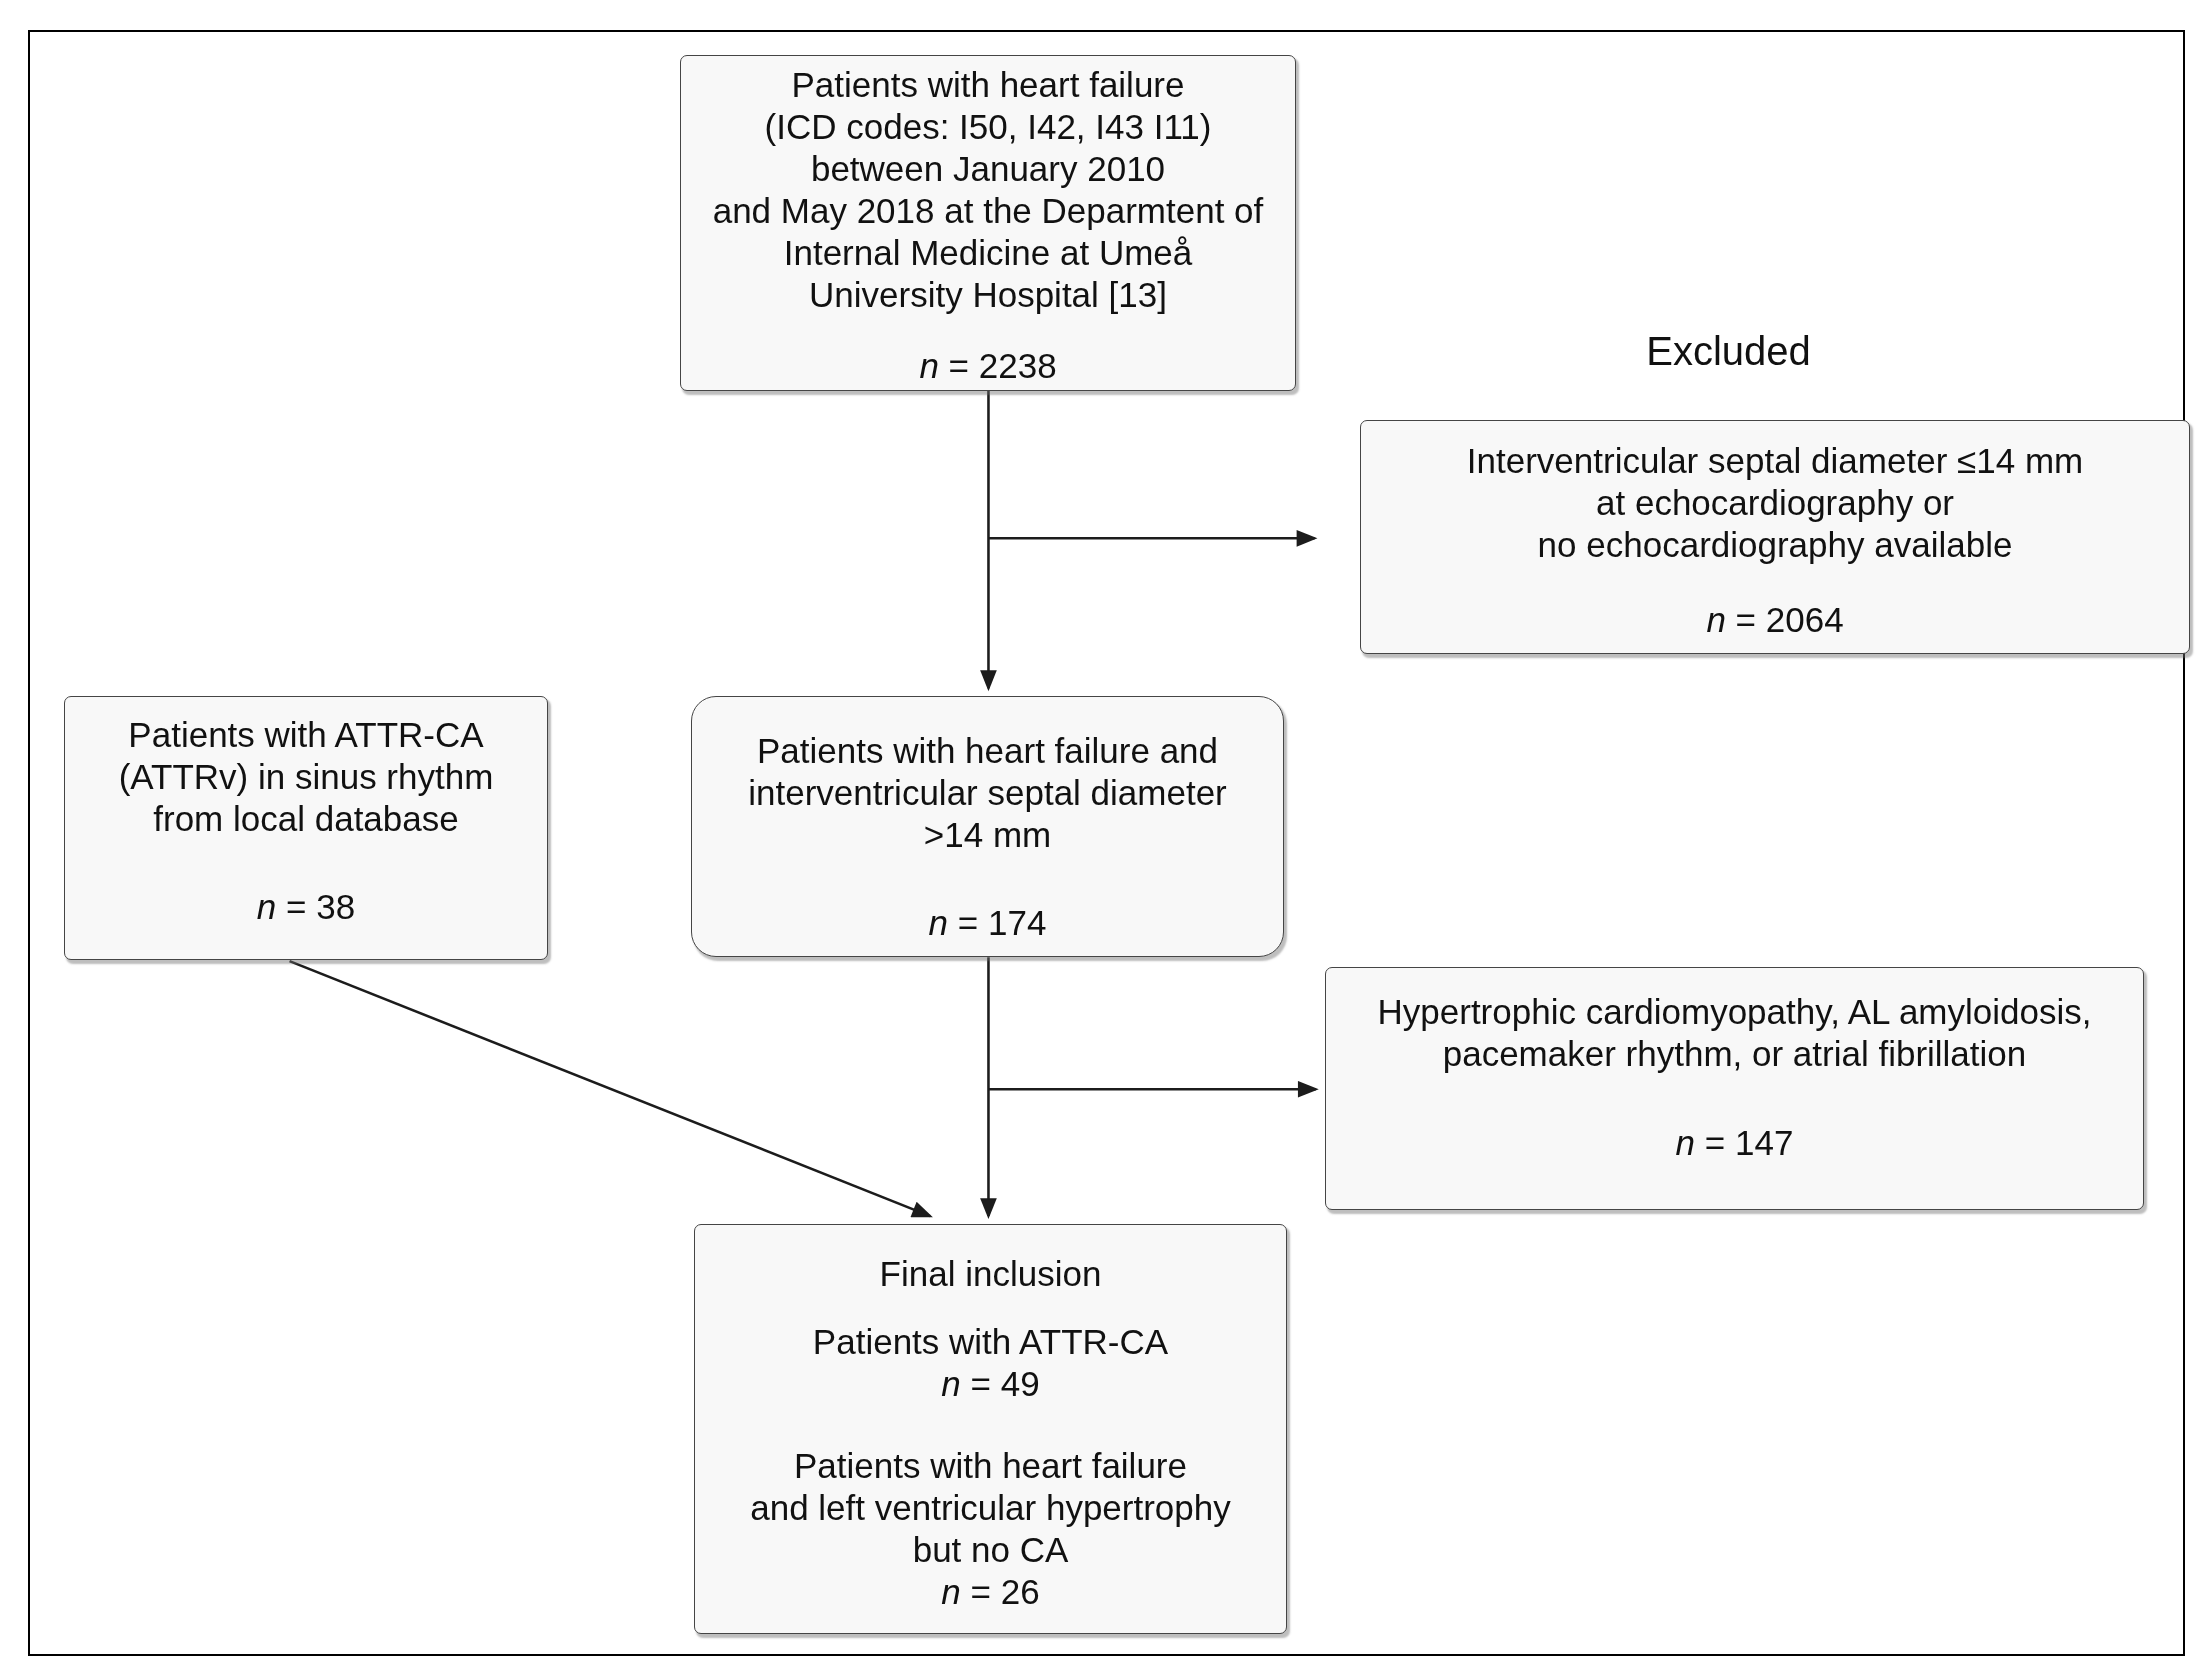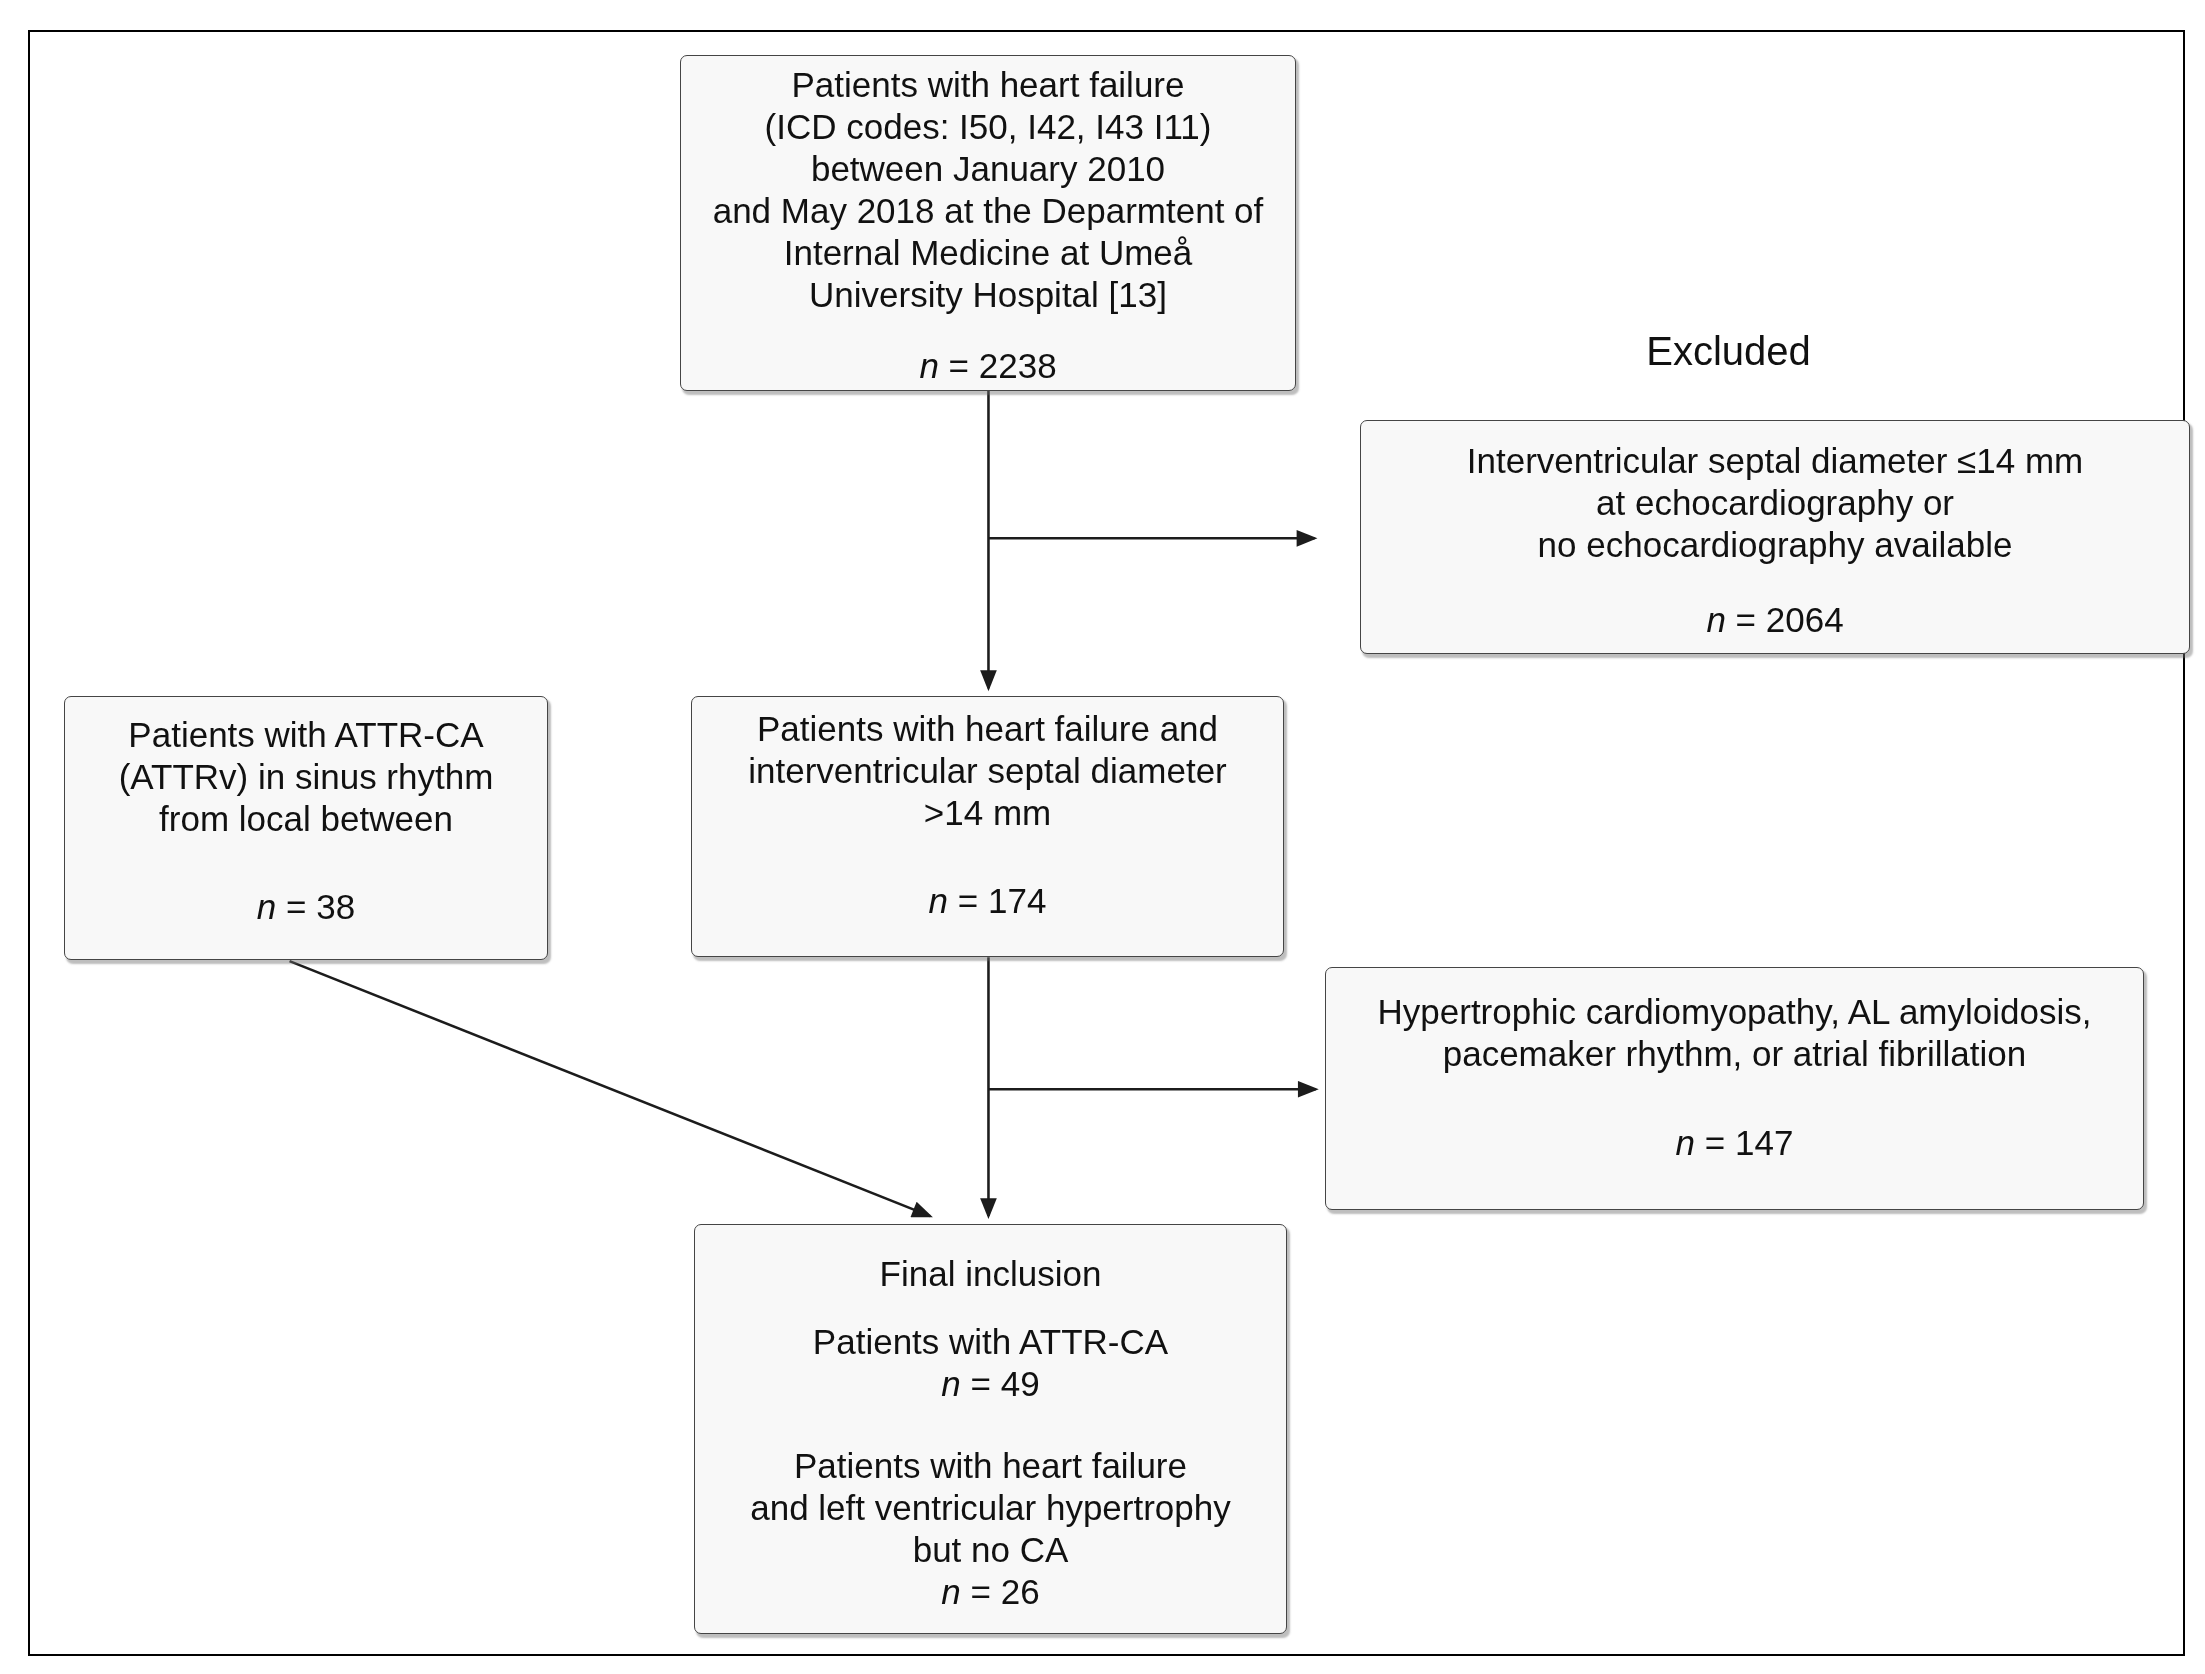--- a/index.html
+++ b/index.html
@@ -41,21 +41,21 @@
     box-sizing:border-box;
   }
   .box .line{display:block;}
   .n-line{display:block;}
   .n-line i{font-style:italic;}
   
   #box-source           {left:680px; top:55px;   width:616px;  height:336px; padding-top:7.7px;}
   #box-source .n-line   {margin-top:29.5px;}
   #box-excluded-septal  {left:1324px; top:420px;  width:830px; height:234px; padding-top:19px;margin-left:36px;}
   #box-excluded-septal .n-line{margin-top:33px;}
-  #box-hf-septal        {left:691px; top:696px; width:593px;  height:261px; padding-top:11px;}
+  #box-hf-septal        {left:691px; top:696px; width:593px;  height:261px; padding-top:33px;border-radius:25px;}
   #box-hf-septal .n-line{margin-top:46px;}
   #box-attr-local       {left:64px;  top:696px; width:484px;  height:264px; padding-top:16.7px;}
   #box-attr-local .n-line{margin-top:46px;}
   #box-excluded-other   {left:1325px; top:967px; width:819px; height:243px; padding-top:23px;}
   #box-excluded-other .n-line{margin-top:47px;}
   #box-final            {left:694px; top:1224px; width:593px;  height:410px; padding-top:28px;}
   #box-final .final-title{font-weight:normal;display:block;}
   #box-final .section-1 {margin-top:26px;}
   #box-final .section-2 {margin-top:40px;}
   .excluded-label{
@@ -122,21 +122,21 @@
   <div class="box" id="box-hf-septal">
     <span class="line">Patients with heart failure and</span>
     <span class="line">interventricular septal diameter</span>
     <span class="line">&gt;14 mm</span>
     <span class="n-line"><i>n</i> <span>= 174</span></span>
   </div>
 
   <div class="box" id="box-attr-local">
     <span class="line">Patients with ATTR-CA</span>
     <span class="line">(ATTRv) in sinus rhythm</span>
-    <span class="line">from local between</span>
+    <span class="line">from local database</span>
     <span class="n-line"><i>n</i> <span>= 38</span></span>
   </div>
 
   <div class="box" id="box-excluded-other">
     <span class="line">Hypertrophic cardiomyopathy, AL amyloidosis,</span>
     <span class="line">pacemaker rhythm, or atrial fibrillation</span>
     <span class="n-line"><i>n</i> <span>= 147</span></span>
   </div>
 
   <div class="box" id="box-final">

